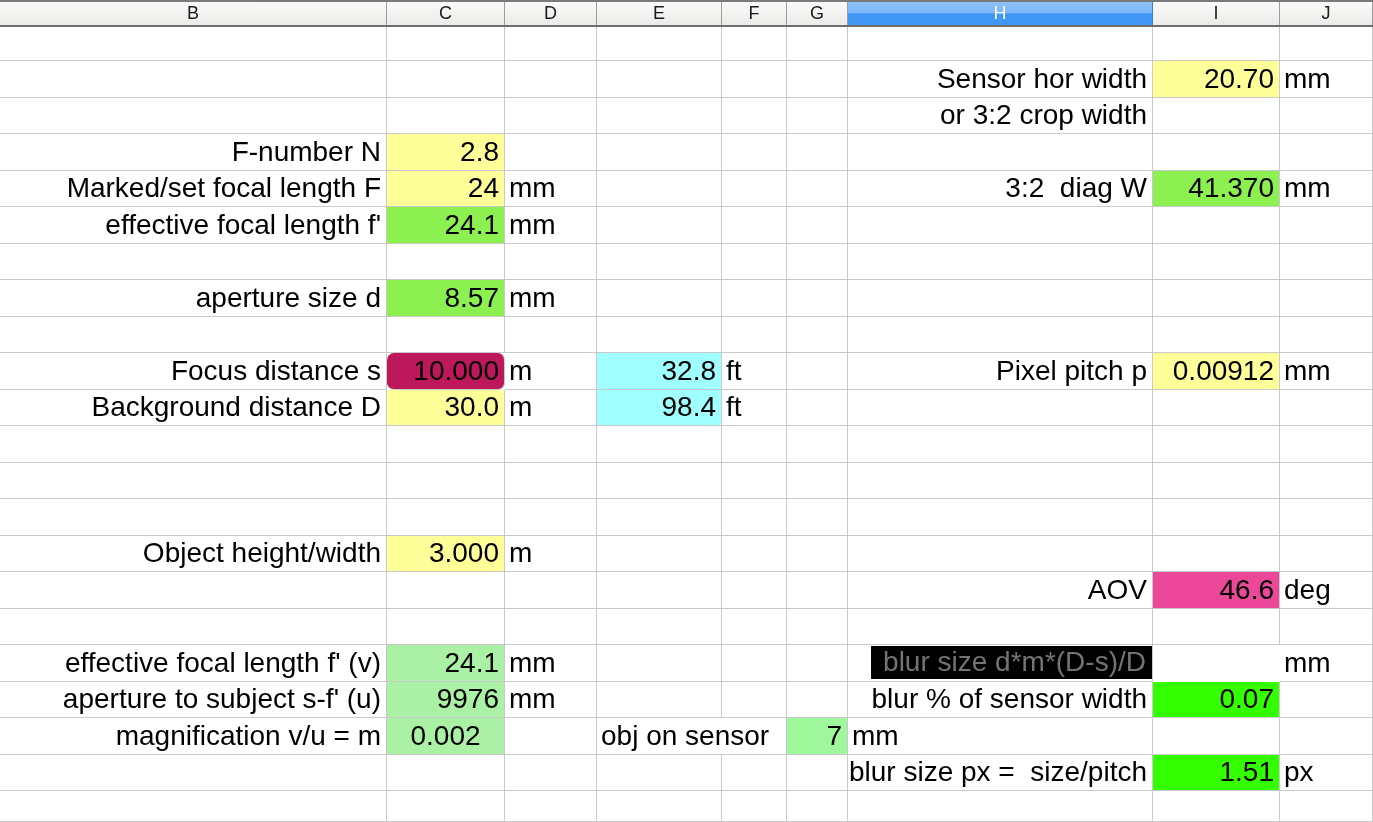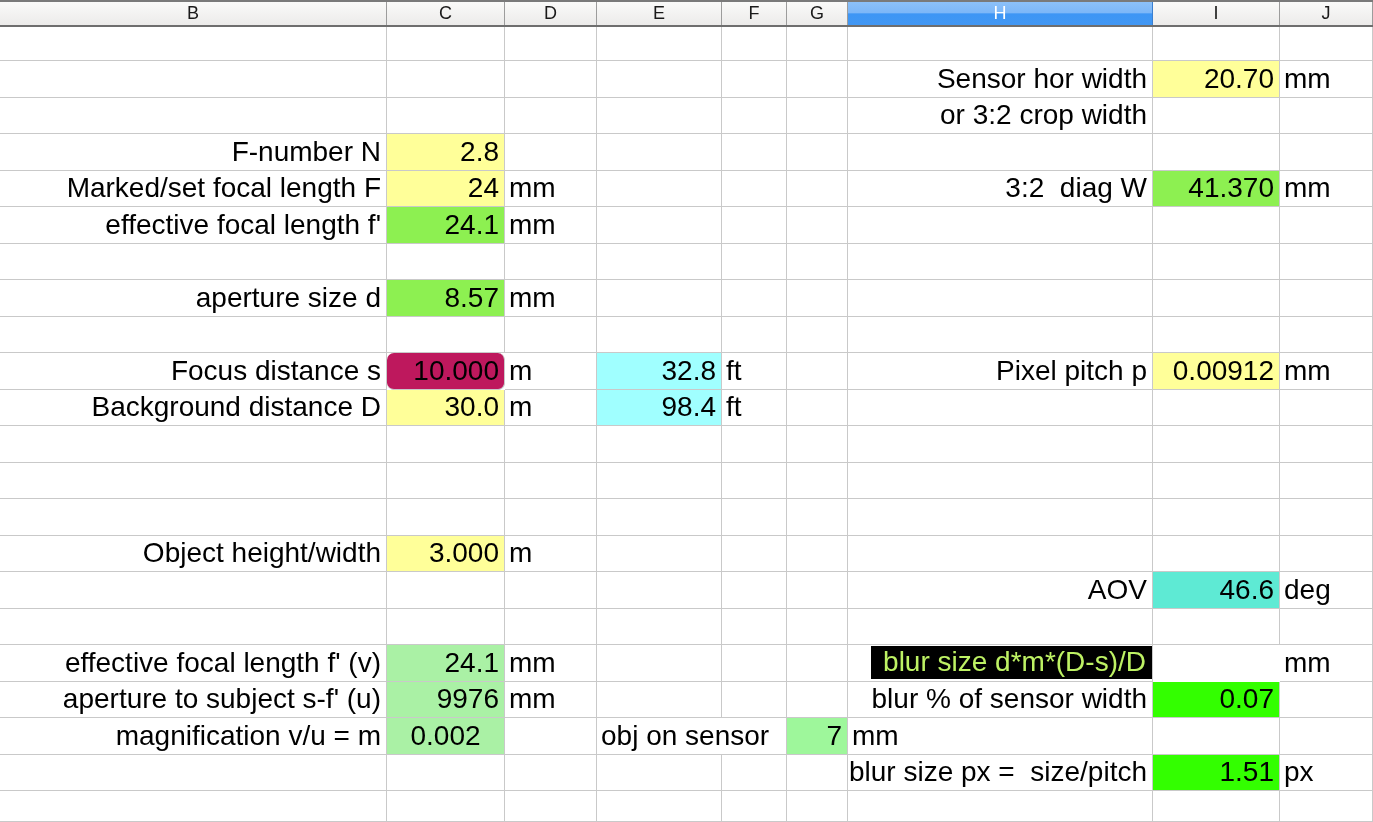--- a/index.html
+++ b/index.html
@@ -210,38 +210,38 @@
       <div class="cell" style="grid-area: 15 / 7 / auto / span 1;"></div>
       <div class="cell" style="grid-area: 15 / 8 / auto / span 1;"></div>
       <div class="cell" style="grid-area: 15 / 9 / auto / span 1;"></div>
       <div class="cell" style="grid-area: 16 / 1 / auto / span 1;"></div>
       <div class="cell" style="grid-area: 16 / 2 / auto / span 1;"></div>
       <div class="cell" style="grid-area: 16 / 3 / auto / span 1;"></div>
       <div class="cell" style="grid-area: 16 / 4 / auto / span 1;"></div>
       <div class="cell" style="grid-area: 16 / 5 / auto / span 1;"></div>
       <div class="cell" style="grid-area: 16 / 6 / auto / span 1;"></div>
       <div class="cell a-r" style="grid-area: 16 / 7 / auto / span 1;"><span class="t">AOV</span></div>
-      <div class="cell a-r" style="grid-area: 16 / 8 / auto / span 1; background: #5eead4; text-align: center;"><span class="t">46.6</span></div>
+      <div class="cell a-r" style="grid-area: 16 / 8 / auto / span 1; background: #ec4899; text-align: center;"><span class="t">46.6</span></div>
       <div class="cell a-l" style="grid-area: 16 / 9 / auto / span 1;"><span class="t">deg</span></div>
       <div class="cell" style="grid-area: 17 / 1 / auto / span 1;"></div>
       <div class="cell" style="grid-area: 17 / 2 / auto / span 1;"></div>
       <div class="cell" style="grid-area: 17 / 3 / auto / span 1;"></div>
       <div class="cell" style="grid-area: 17 / 4 / auto / span 1;"></div>
       <div class="cell" style="grid-area: 17 / 5 / auto / span 1;"></div>
       <div class="cell" style="grid-area: 17 / 6 / auto / span 1;"></div>
       <div class="cell" style="grid-area: 17 / 7 / auto / span 1;"></div>
       <div class="cell" style="grid-area: 17 / 8 / auto / span 1;"></div>
       <div class="cell" style="grid-area: 17 / 9 / auto / span 1;"></div>
       <div class="cell a-r" style="grid-area: 18 / 1 / auto / span 1;"><span class="t">effective focal length f' (v)</span></div>
       <div class="cell a-r" style="grid-area: 18 / 2 / auto / span 1; background: rgb(170, 241, 165);"><span class="t">24.1</span></div>
       <div class="cell a-l" style="grid-area: 18 / 3 / auto / span 1;"><span class="t">mm</span></div>
       <div class="cell" style="grid-area: 18 / 4 / auto / span 1;"></div>
       <div class="cell" style="grid-area: 18 / 5 / auto / span 1;"></div>
       <div class="cell" style="grid-area: 18 / 6 / auto / span 1;"></div>
-      <div class="cell a-r" style="grid-area: 18 / 7 / auto / span 1;"><span class="t chip" style="background: rgb(0, 0, 0); color: #bef264; margin-left: 10px;">blur size d*m*(D-s)/D</span></div>
+      <div class="cell a-r" style="grid-area: 18 / 7 / auto / span 1;"><span class="t chip" style="background: rgb(0, 0, 0); color: #737373; margin-left: 10px;">blur size d*m*(D-s)/D</span></div>
       <div class="cell a-l" style="grid-area: 18 / 9 / auto / span 1;"><span class="t">mm</span></div>
       <div class="cell a-r" style="grid-area: 19 / 1 / auto / span 1; padding-left: 36px;"><span class="t">aperture to subject s-f' (u)</span></div>
       <div class="cell a-r" style="grid-area: 19 / 2 / auto / span 1; background: rgb(170, 241, 165);"><span class="t">9976</span></div>
       <div class="cell a-l" style="grid-area: 19 / 3 / auto / span 1;"><span class="t">mm</span></div>
       <div class="cell" style="grid-area: 19 / 4 / auto / span 1;"></div>
       <div class="cell" style="grid-area: 19 / 5 / auto / span 1;"></div>
       <div class="cell" style="grid-area: 19 / 6 / auto / span 1;"></div>
       <div class="cell a-r" style="grid-area: 19 / 7 / auto / span 1;"><span class="t">blur % of sensor width</span></div>
       <div class="cell a-r" style="grid-area: 19 / 8 / auto / span 1; background: rgb(51, 255, 0);"><span class="t">0.07</span></div>
       <div class="cell" style="grid-area: 19 / 9 / auto / span 1;"></div>

